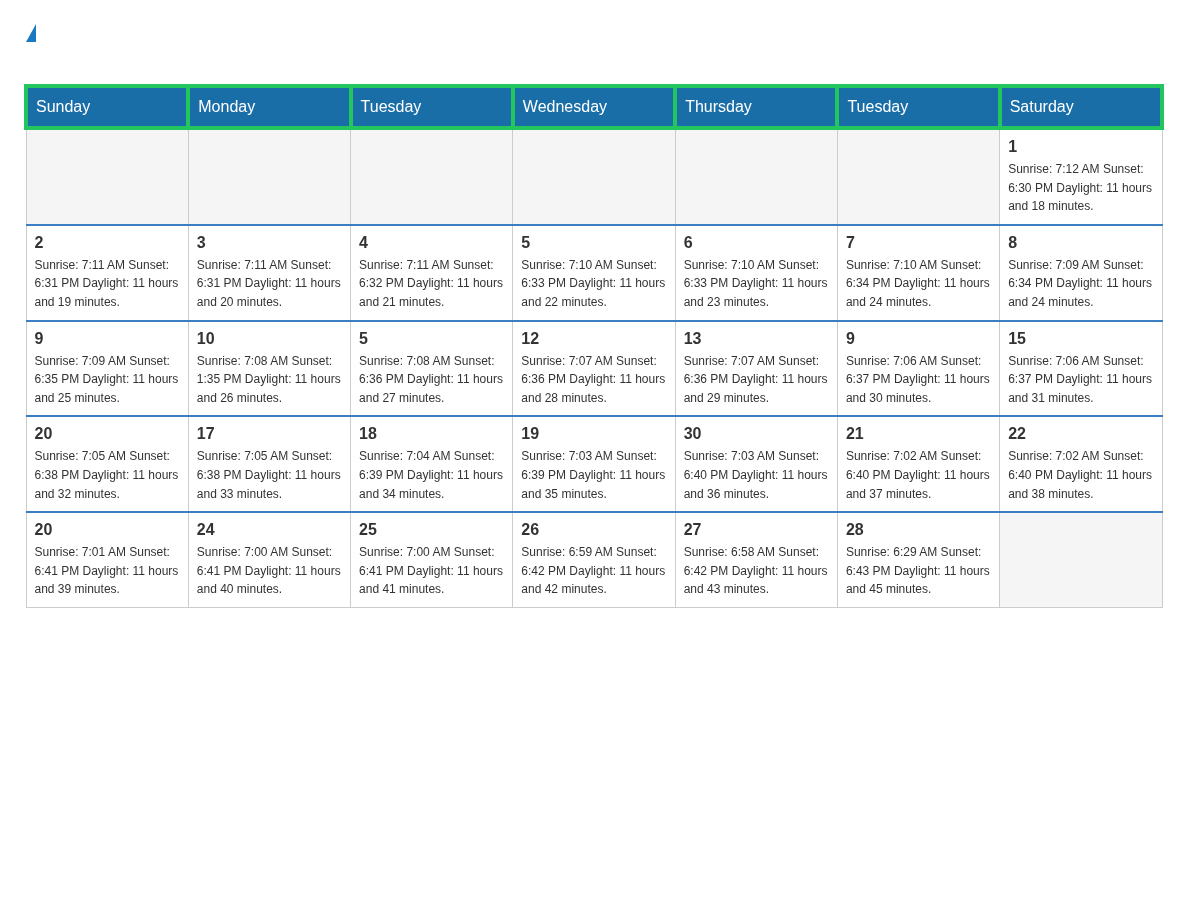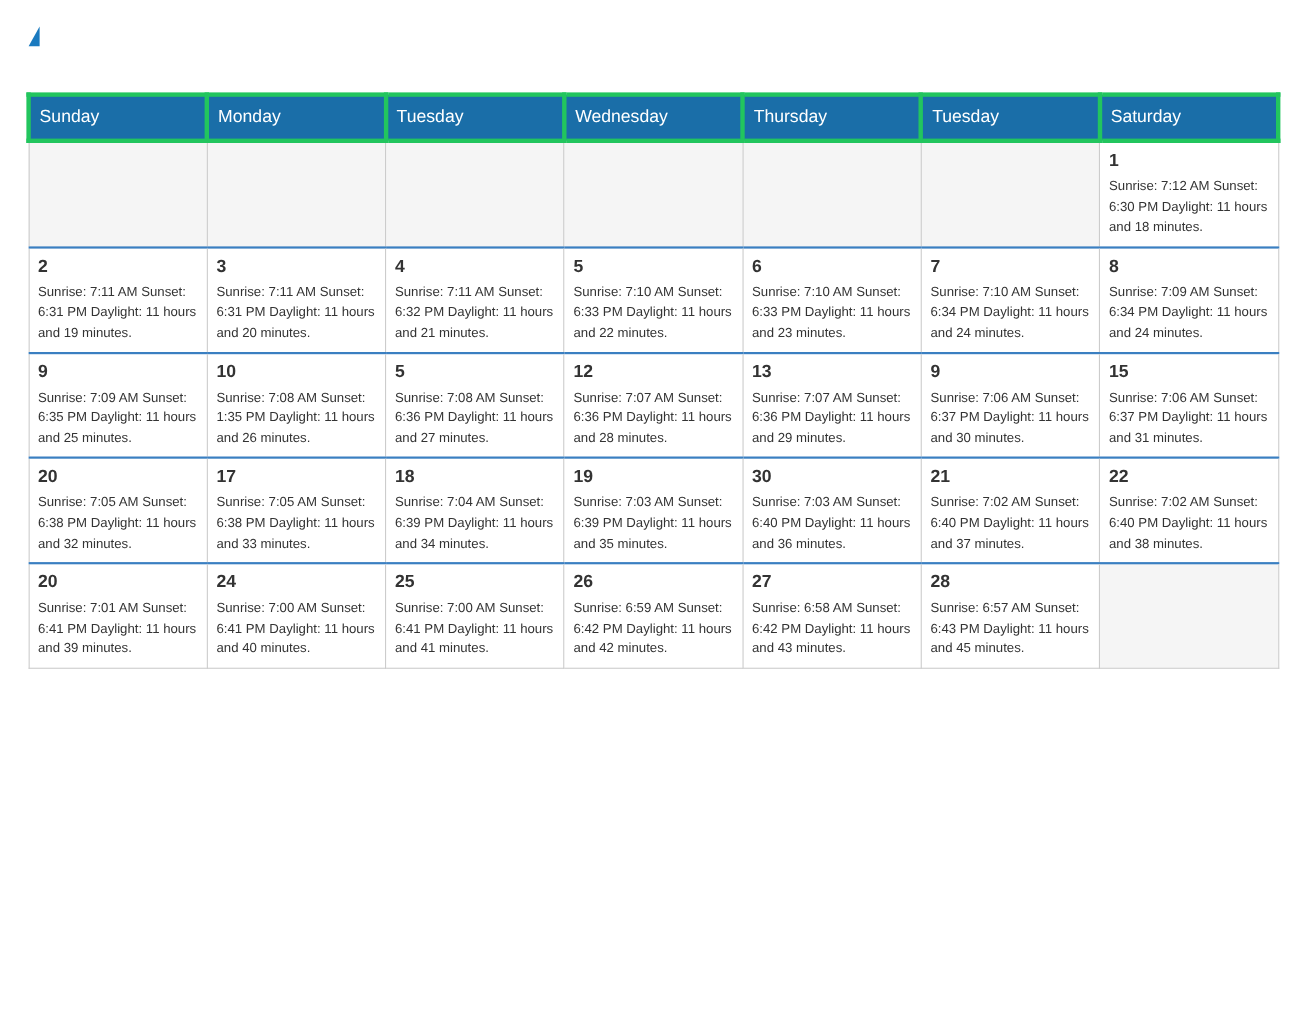--- a/index.html
+++ b/index.html
@@ -300,20 +300,20 @@
 Daylight: 11 hours and 42 minutes.</div>
         </td>
         <td>
           <span class="day-number">27</span>
           <div class="day-info">Sunrise: 6:58 AM
 Sunset: 6:42 PM
 Daylight: 11 hours and 43 minutes.</div>
         </td>
         <td>
           <span class="day-number">28</span>
-          <div class="day-info">Sunrise: 6:57 AM
+          <div class="day-info">Sunrise: 6:29 AM
 Sunset: 6:43 PM
 Daylight: 11 hours and 45 minutes.</div>
         </td>
         <td class="empty"></td>
       </tr>
     </tbody>
 </table>
 
 </body></html>

